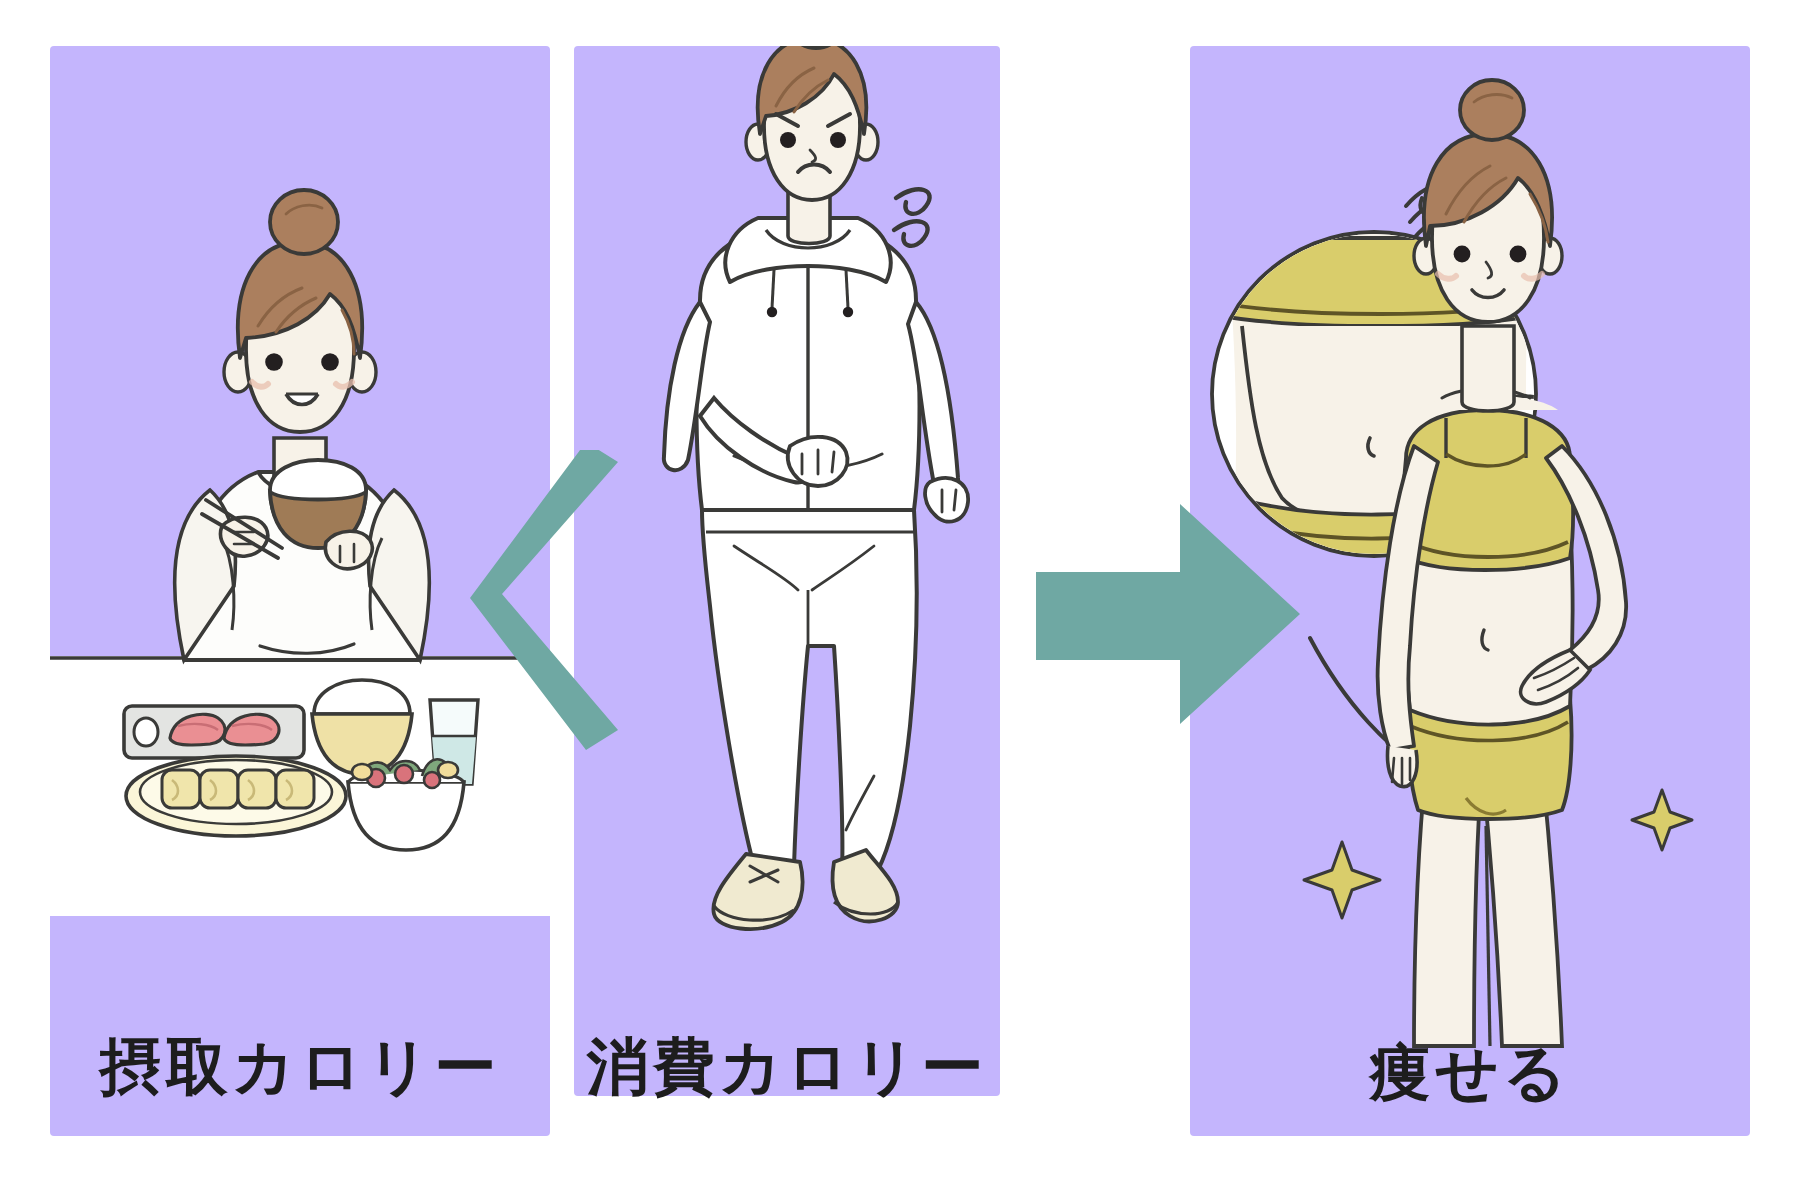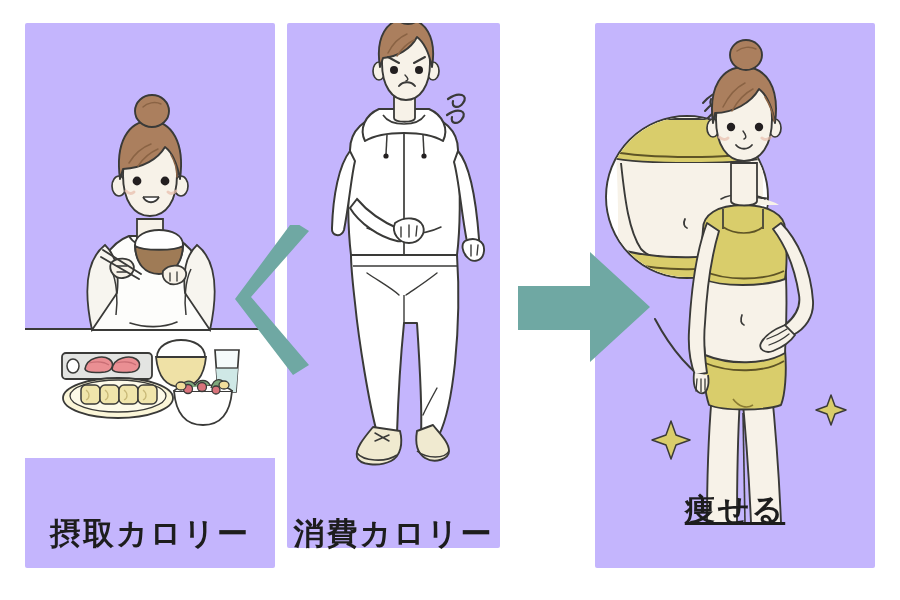--- a/index.html
+++ b/index.html
@@ -26,21 +26,21 @@
     left:0;right:0;
     text-align:center;
     font-size:31px;
     font-weight:600;
     color:#1d1d1d;
     letter-spacing:2px;
     font-family:"DejaVu Sans","Liberation Sans",sans-serif;
   }
   #label-1{top:490px;}
   #label-2{top:490px;}
-  #label-3{top:466px;text-decoration:underline;}
+  #label-3{top:493px;}
 
   .art{position:absolute;left:0;top:0;}
   .arrow{position:absolute;}
 </style>
 </head>
 <body>
 
 <div class="stage">
 
   <div class="panel" id="panel-1">

